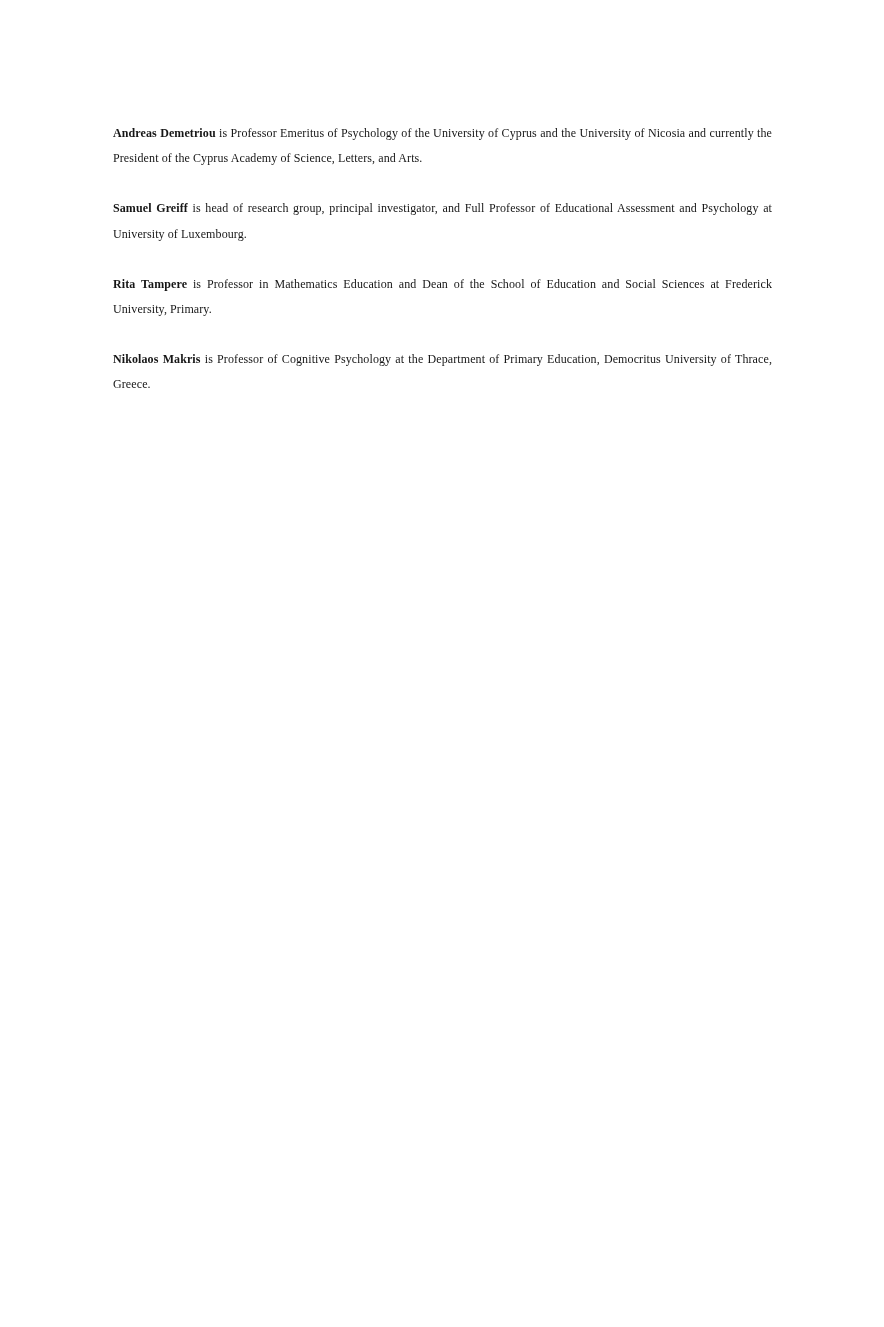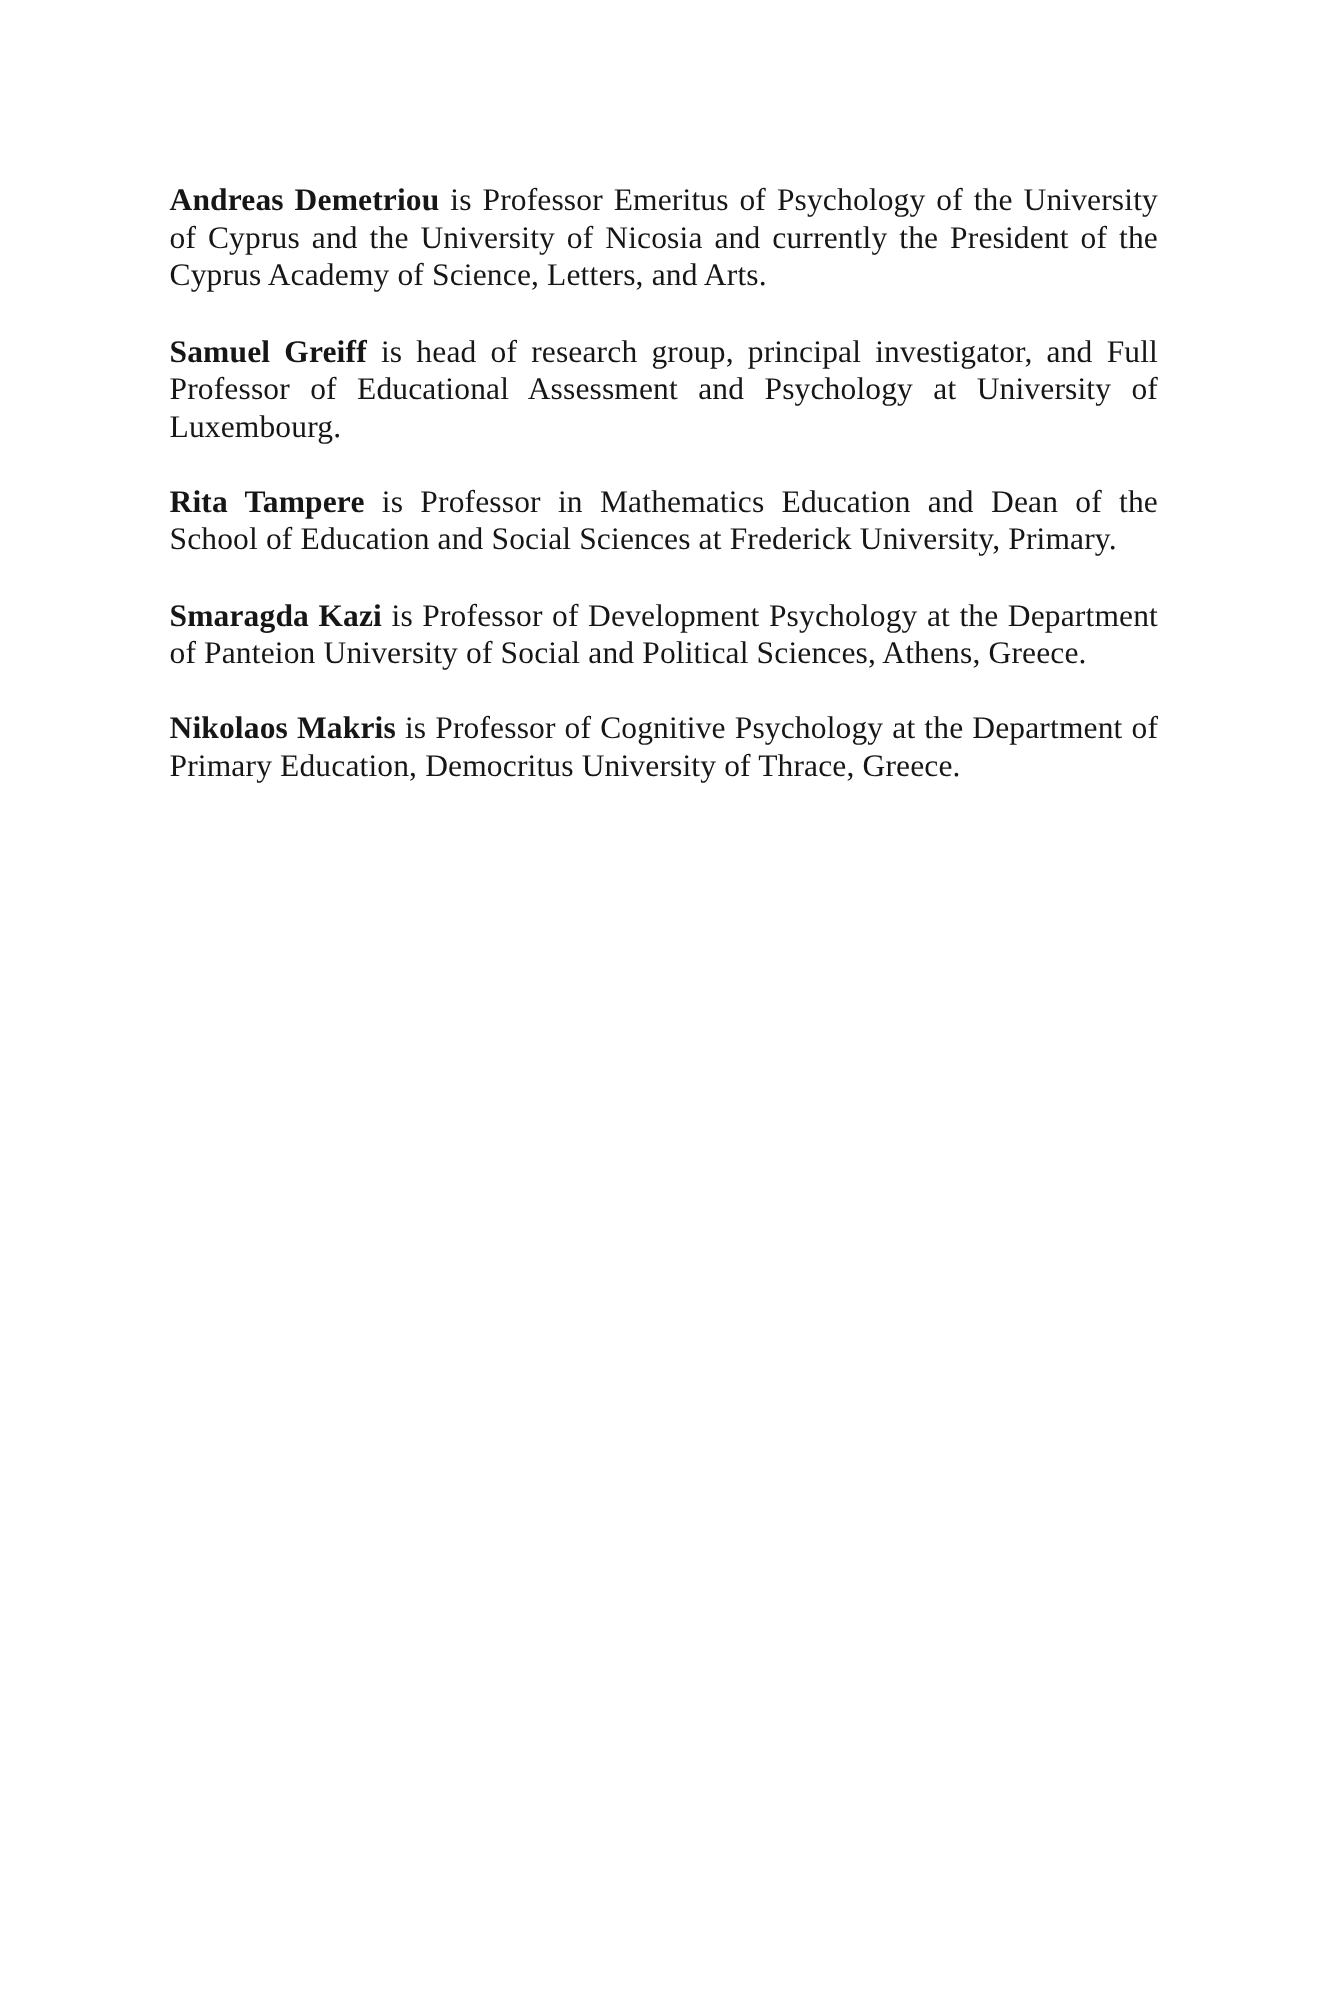--- a/index.html
+++ b/index.html
@@ -22,21 +22,21 @@
     background: #ffffff;
   }
   .page-content {
     position: absolute;
     left: 113px;
     top: 121px;
     width: 659px;
   }
   p.bio {
     font-family: "Liberation Serif", serif;
-    font-size: 21px;
+    font-size: 12px;
     line-height: 25.2px;
     color: #161616;
     text-align: justify;
     margin: 0 0 25px 0;
     letter-spacing: 0.1px;
   }
   p.bio:last-child {
     margin-bottom: 0;
     font-family: Liberation Serif, serif;
   }
@@ -51,18 +51,17 @@
   <div class="page-content">
 
     <p class="bio"><strong>Andreas Demetriou</strong><span> is Professor Emeritus of Psychology of the University of Cyprus and the University of Nicosia and currently the President of the Cyprus Academy of Science, Letters, and Arts.</span></p>
 
 
     <p class="bio"><strong>Samuel Greiff</strong><span> is head of research group, principal investigator, and Full Professor of Educational Assessment and Psychology at University of Luxembourg.</span></p>
 
     <p class="bio"><strong>Rita Tampere</strong><span> is Professor in Mathematics Education and Dean of the School of Education and Social Sciences at Frederick University, Primary.</span></p>
 
 
-    <p class="bio"><strong>Smaragda Kazi</strong><span> is Professor of Development Psychology at the Department of Panteion University of Social and Political Sciences, Athens, Greece.</span></p>
 
     <p class="bio"><strong>Nikolaos Makris</strong><span> is Professor of Cognitive Psychology at the Department of Primary Education, Democritus University of Thrace, Greece.</span></p>
 
   </div>
 </div>
 
 </body></html>

